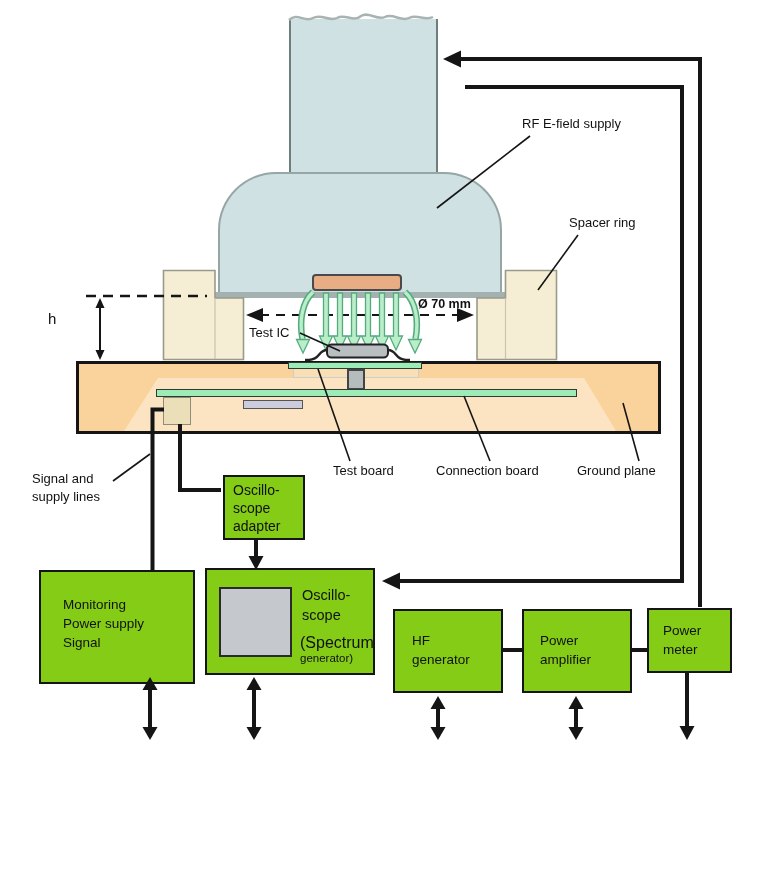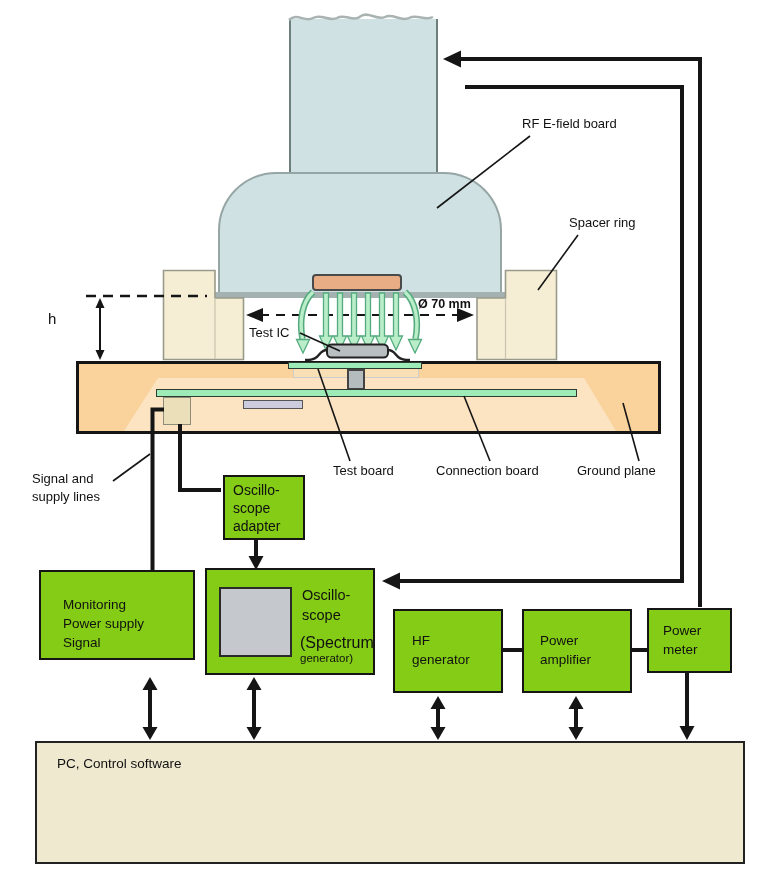--- a/index.html
+++ b/index.html
@@ -61,32 +61,32 @@
 
   <div class="abs slab"></div>
   <div class="abs slab-inner"></div>
   <div class="abs recess"></div>
   <div class="abs test-board"></div>
   <div class="abs conn-block"></div>
   <div class="abs conn-board"></div>
   <div class="abs tan-block"></div>
   <div class="abs lav-bar"></div>
 
-  <div class="lbl" style="left:522px;top:116px;">RF E-field board</div>
+  <div class="lbl" style="left:522px;top:116px;">RF E-field supply</div>
   <div class="lbl" style="left:569px;top:215px;">Spacer ring</div>
   <div class="lbl" style="left:418px;top:297px;font-size:12.5px;font-weight:bold;">Ø 70 mm</div>
   <div class="lbl" style="left:48px;top:310px;font-size:15px;">h</div>
   <div class="lbl" style="left:249px;top:325px;">Test IC</div>
   <div class="lbl" style="left:32px;top:471px;">Signal and</div>
   <div class="lbl" style="left:32px;top:489px;">supply lines</div>
   <div class="lbl" style="left:333px;top:463px;">Test board</div>
   <div class="lbl" style="left:436px;top:463px;">Connection board</div>
   <div class="lbl" style="left:577px;top:463px;">Ground plane</div>
 
-  <div class="abs ibox" style="left:39px;top:570px;width:156px;height:90px;padding-left:16px;">
+  <div class="abs ibox" style="left:39px;top:570px;width:156px;height:114px;padding-left:16px;">
     <span class="tx" style="left:22px;top:23px;">Monitoring</span>
     <span class="tx" style="left:22px;top:42px;">Power supply</span>
     <span class="tx" style="left:22px;top:61px;">Signal</span>
   </div>
 
   <div class="abs ibox" style="left:223px;top:475px;width:82px;height:65px;font-size:14px;line-height:17.5px;">
     <span class="tx" style="left:8px;top:5px;">Oscillo-</span>
     <span class="tx" style="left:8px;top:23px;">scope</span>
     <span class="tx" style="left:8px;top:41px;">adapter</span>
   </div>
@@ -107,23 +107,20 @@
   <div class="abs ibox" style="left:522px;top:609px;width:110px;height:84px;">
     <span class="tx" style="left:16px;top:20px;">Power</span>
     <span class="tx" style="left:16px;top:39px;">amplifier</span>
   </div>
 
   <div class="abs ibox" style="left:647px;top:608px;width:85px;height:65px;">
     <span class="tx" style="left:14px;top:11px;">Power</span>
     <span class="tx" style="left:14px;top:30px;">meter</span>
   </div>
 
-  <div class="abs pcbox">
-    <span class="tx" style="left:20px;top:13px;position:absolute;">PC, Control software</span>
-  </div>
 
   <svg class="abs" style="left:0;top:0;" width="770" height="886" viewBox="0 0 770 886">
 
     <path d="M289,20 C297,12 305,23 313,18 C321,13 329,22 337,18
       C345,13 353,23 361,16 C369,11 377,21 385,17 C393,13 401,22 409,18 C417,14 425,21 433,17" fill="none" stroke="#a9b4b2" stroke-width="2.5"></path>
 
     <path d="M163.5,270.5 L215,270.5 L215,298 L243.5,298 L243.5,359.5 L163.5,359.5 Z" fill="var(--c-spacer)" stroke="#9a9a8a" stroke-width="1.6"></path>
     <line x1="215" y1="298" x2="215" y2="359" stroke="#c9c4ae" stroke-width="1.2"></line>
     <path d="M505.5,270.5 L556.5,270.5 L556.5,359.5 L477,359.5 L477,298 L505.5,298 Z" fill="var(--c-spacer)" stroke="#9a9a8a" stroke-width="1.6"></path>
     <line x1="505.5" y1="298" x2="505.5" y2="359" stroke="#c9c4ae" stroke-width="1.2"></line>

